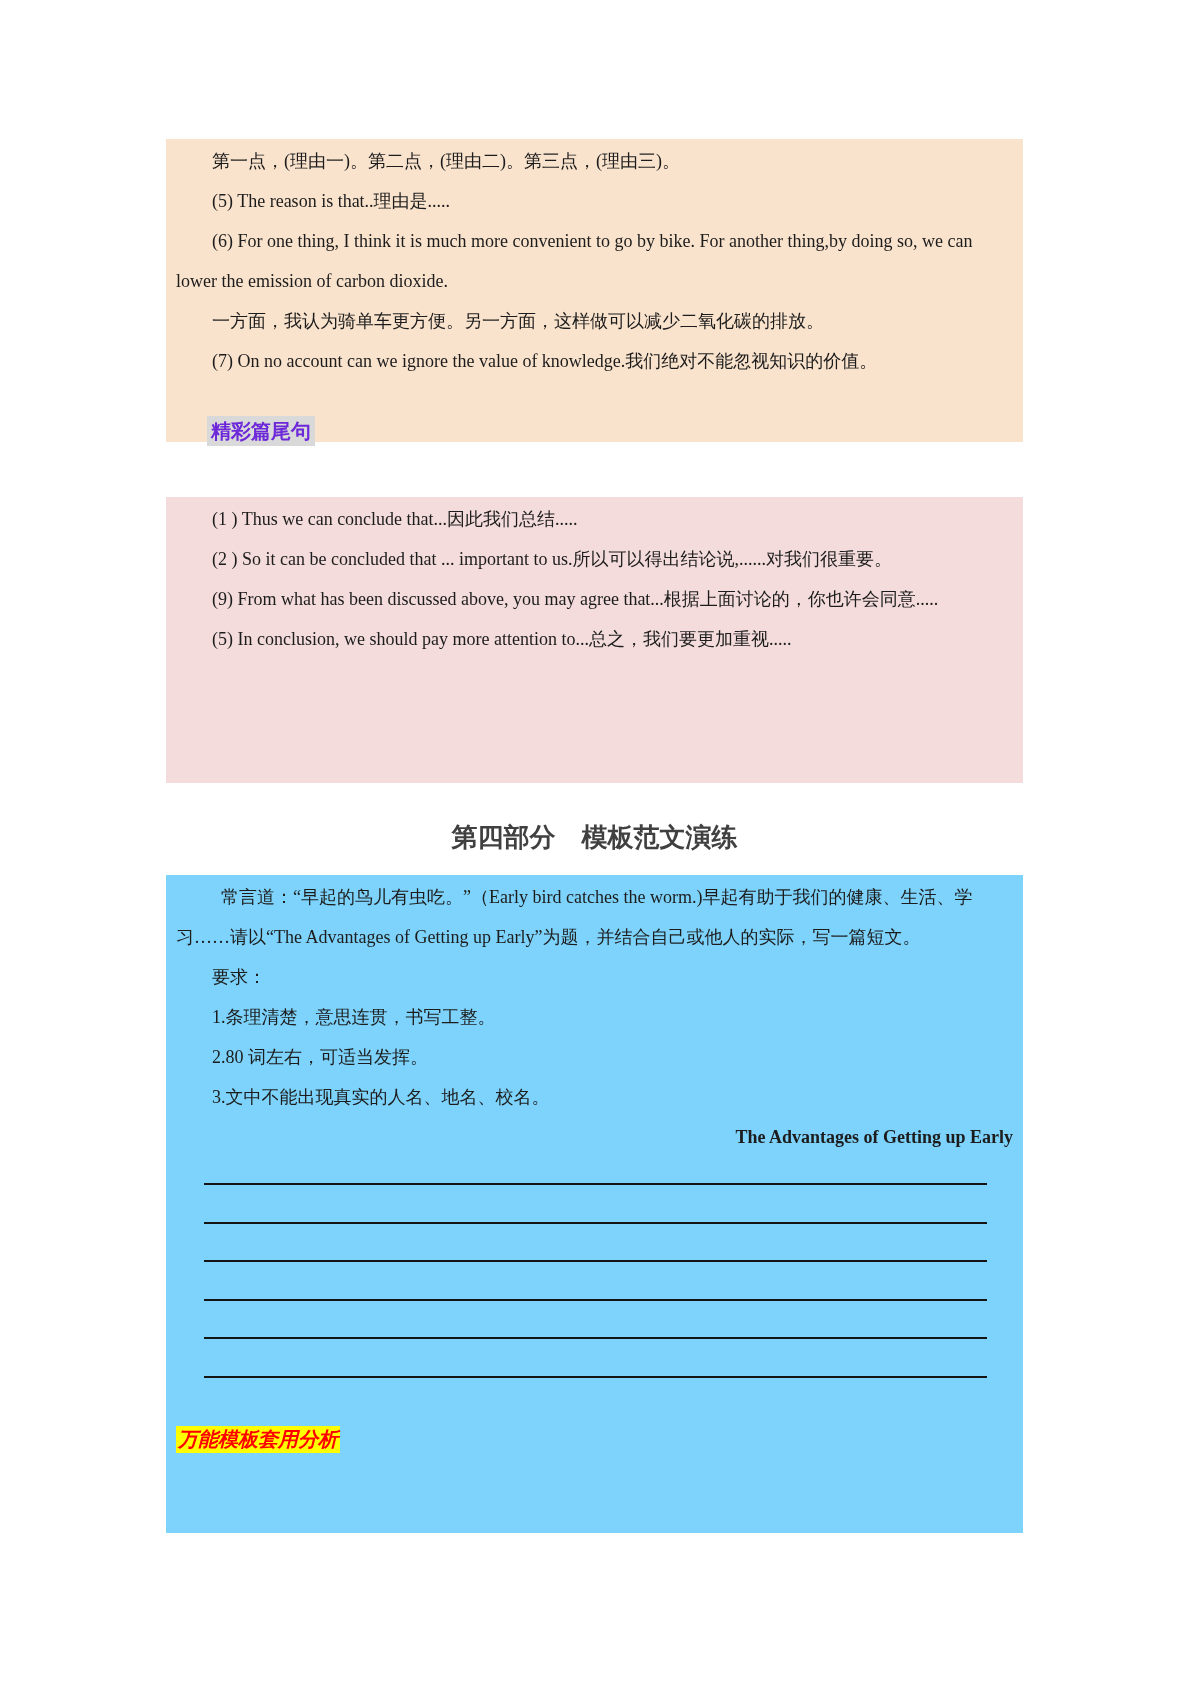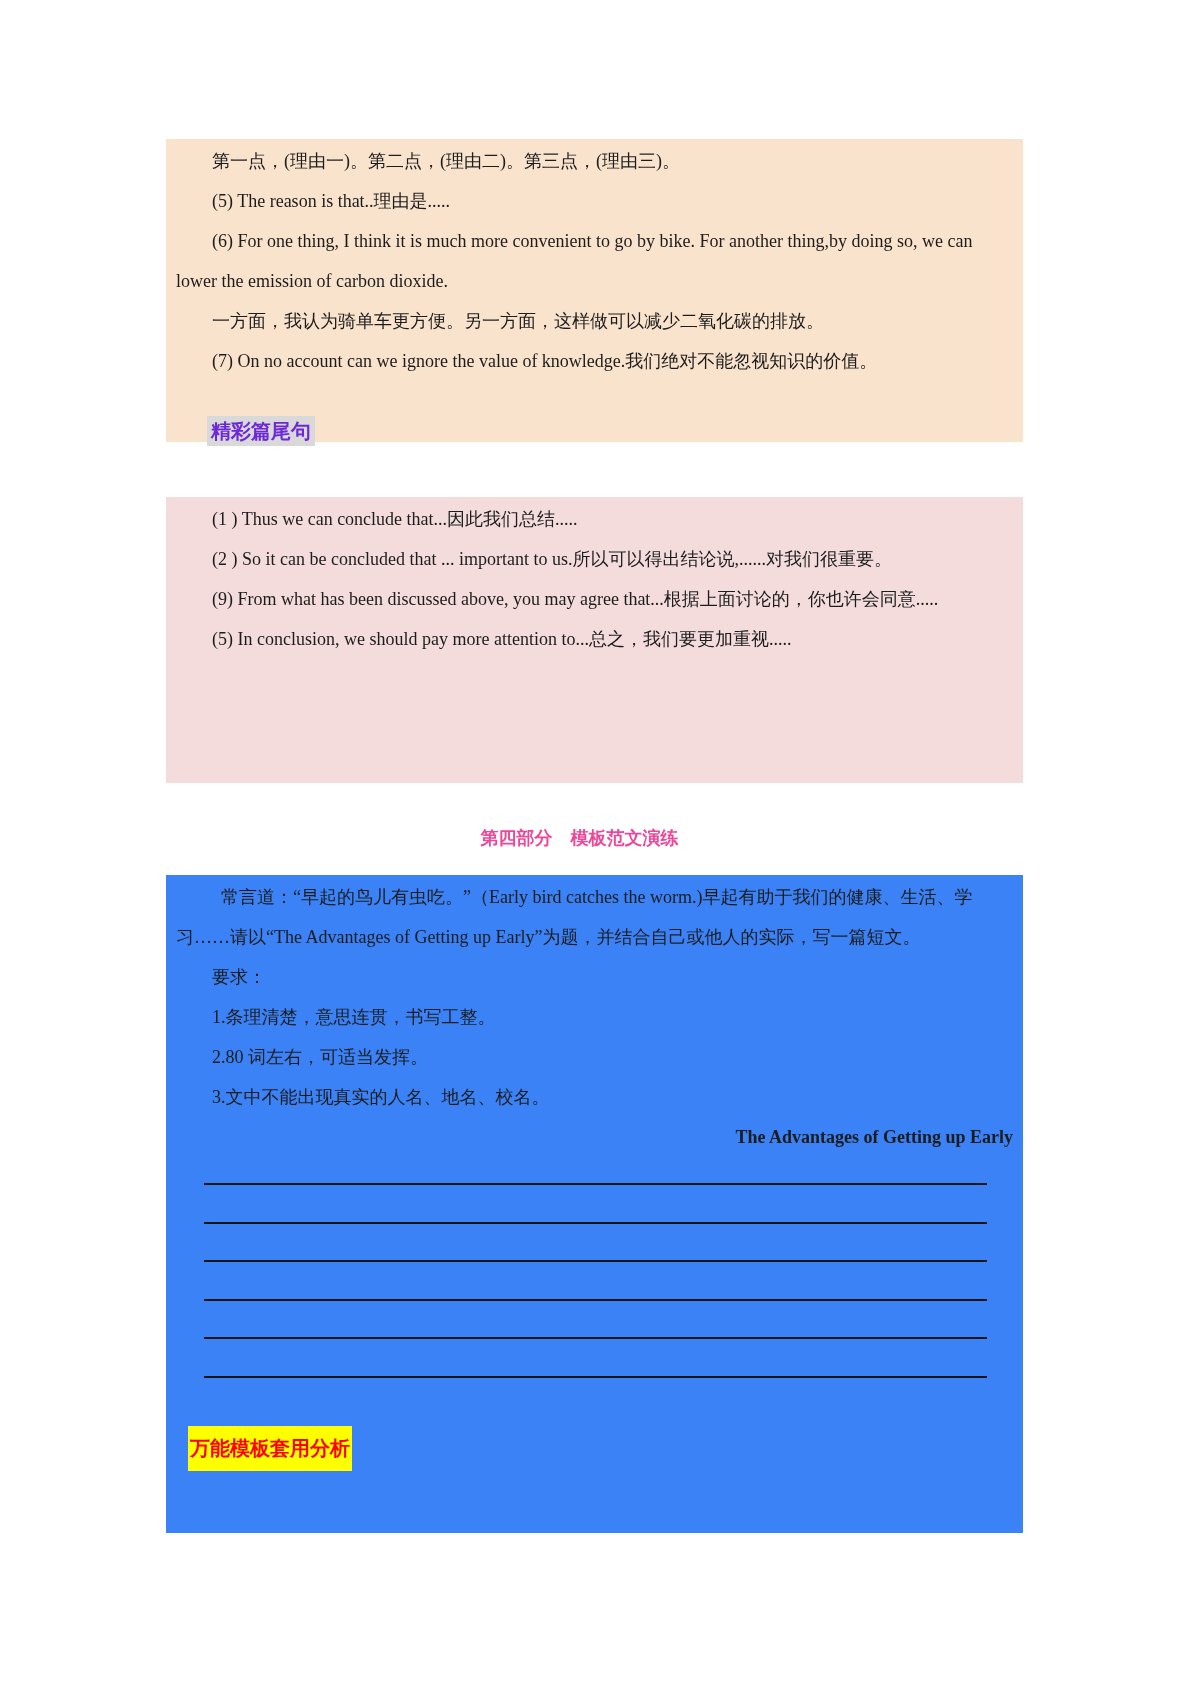--- a/index.html
+++ b/index.html
@@ -31,54 +31,55 @@
     left: 207px; top: 416px;
     background: #d9d9d9;
     color: #6d28d9;
     font-weight: bold;
     font-size: 20px;
     line-height: 26px;
     padding: 2px 4px;
   }
   #part-title {
     position: absolute;
-    left: 151px; top: 818px;
+    left: 166px; top: 818px;
     width: 857px;
     text-align: center;
-    color: #ec4899;
+    color: #404040;
     font-weight: bold;
-    font-size: 18px;
+    font-size: 26px;
     line-height: 40px;
   }
-  #exercise-block { top: 875px; height: 658px; background: #3b82f6; }
+  #exercise-block { top: 875px; height: 658px; background: #7dd3fc; }
   #exercise-block .prompt { text-indent: 2.5em; }
   .essay-title {
     text-align: right;
     font-weight: bold;
     font-size: 19px;
     line-height: 40px;
     margin-top: 35px;
     text-indent: 0 !important;
   }
   .writing-lines { margin: 0 26px 0 28px; }
   .writing-line {
     height: 36.5px;
     border-bottom: 2px solid #141414;
   }
   .writing-line:first-child { height: 26px; }
   .analysis-heading {
     display: inline-block;
     margin-top: 48px;
-    margin-left: 12px;
+    margin-left: 0;
     background: #ffff00;
     color: #ff0000;
     font-weight: bold;
     font-size: 20px;
     line-height: 25px;
-    padding: 10px 2px;
+    padding: 1px 2px;
+    font-style: italic;
   }
 </style>
 </head>
 <body>
 
 <div class="block" id="opening-block">
   <p>第一点，(理由一)。第二点，(理由二)。第三点，(理由三)。</p>
   <p>(5) The reason is that..理由是.....</p>
   <p>(6) For one thing, I think it is much more convenient to go by bike. For another thing,by doing so, we can lower the emission of carbon dioxide.</p>
   <p>一方面，我认为骑单车更方便。另一方面，这样做可以减少二氧化碳的排放。</p>

